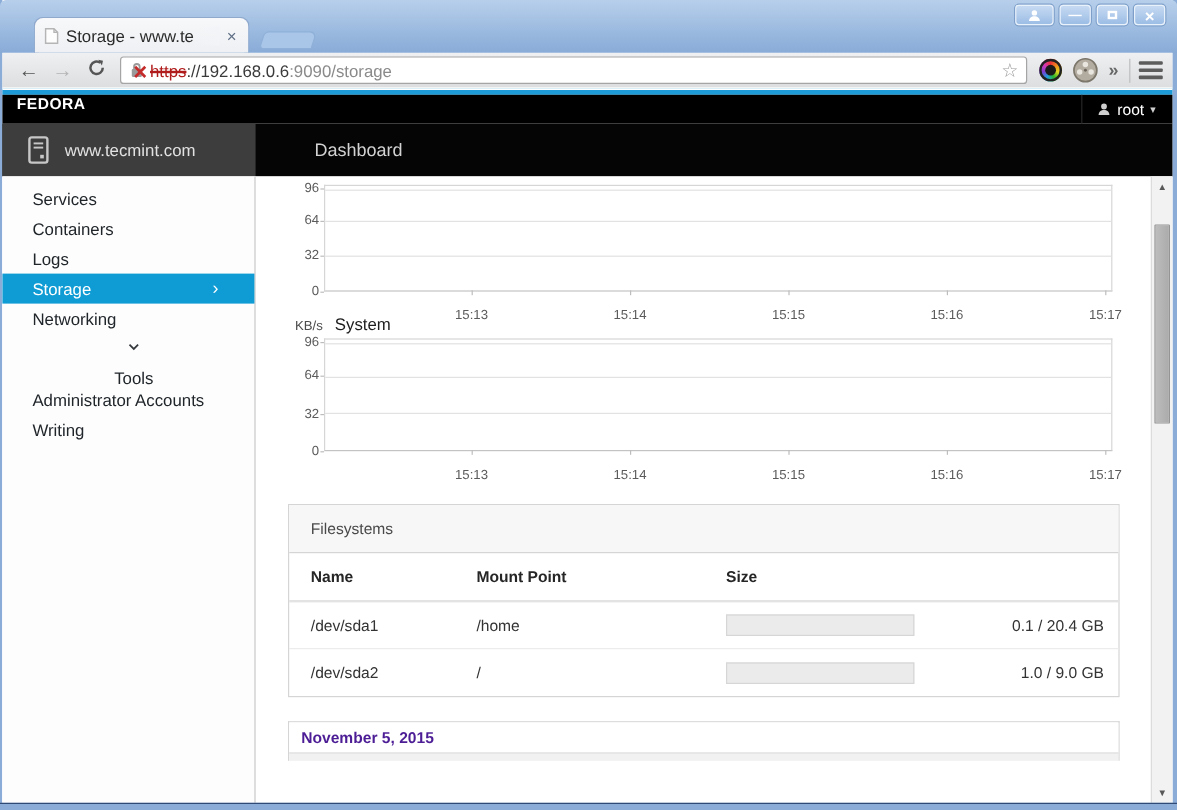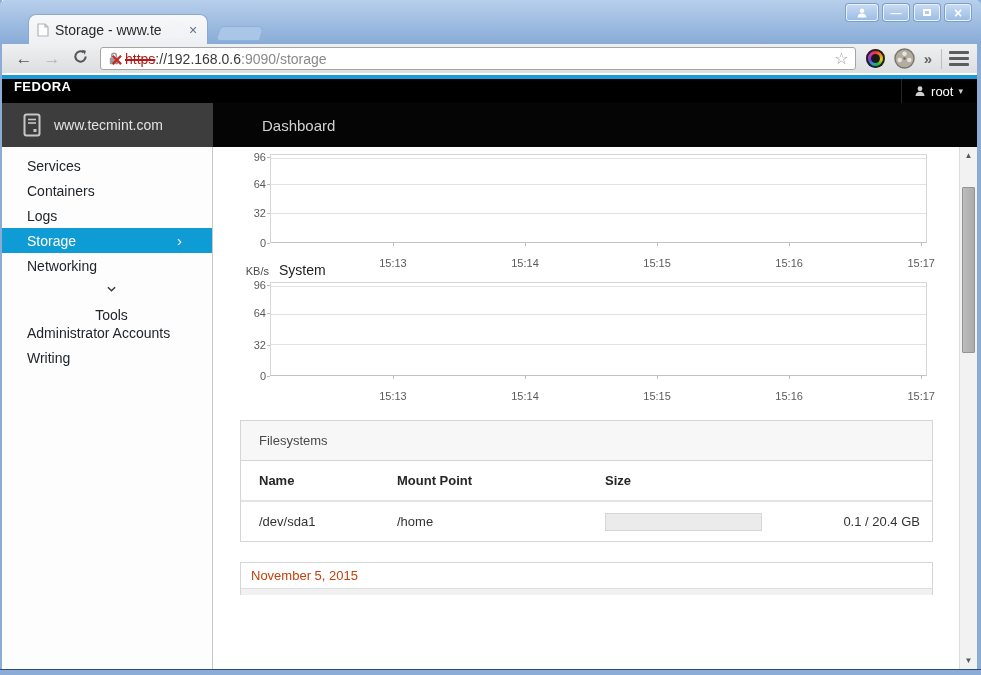--- a/index.html
+++ b/index.html
@@ -111,21 +111,21 @@
   .col-size { flex:1; display:flex; align-items:center; }
   .pbar { width:157px; height:18px; background:#ebebeb; border:1px solid #d6d6d6; }
   .pfill { height:100%; background:#00a3dc; }
   .usage { margin-left:auto; color:#333; }
 
   
   .logs-panel { width:693px; margin-top:20px; border:1px solid #d5d5d5; border-bottom:none; }
   .logs-head { height:30px; background:#2d2d2d; color:#f5f5f5; font-size:13px;
                display:flex; align-items:center; padding-left:10px; }
   .logs-date { height:25px; display:flex; align-items:center; padding-left:10px;
-               font-size:13px; font-weight:normal; color:#c2410c; background:#fff; }
+               font-size:13px; font-weight:bold; color:#4c1d95; background:#fff; }
   .logs-partial { height:7px; background:#f1f1f1; border-top:1px solid #dedede; }
 
   
   .scrollbar { width:18px; flex:none; background:#f2f2f2; border-left:1px solid #dcdcdc;
                position:relative; display:flex; flex-direction:column; align-items:center;
                justify-content:space-between; font-size:8px; color:#585858; padding:4px 0; }
   .sb-thumb { position:absolute; left:2px; right:2px; top:40px; height:166px;
               background:linear-gradient(90deg,#bdbdbd,#ababab); border:1px solid #949494; border-radius:1px; }
 
   svg { overflow:visible; }
@@ -335,20 +335,28 @@
           <span class="col-size">Size</span>
         </div>
         <div class="fs-row">
           <span class="col-name">/dev/sda1</span>
           <span class="col-mount">/home</span>
           <span class="col-size">
             <span class="pbar"><span class="pfill" style="width: 0.6%;"></span></span>
             <span class="usage">0.1 / 20.4 GB</span>
           </span>
         </div>
+        <div class="fs-row">
+          <span class="col-name">/dev/sda2</span>
+          <span class="col-mount">/</span>
+          <span class="col-size">
+            <span class="pbar"><span class="pfill" style="width: 11%;"></span></span>
+            <span class="usage">1.0 / 9.0 GB</span>
+          </span>
+        </div>
       </div>
 
       <div class="logs-panel">
         <div class="logs-date">November 5, 2015</div>
         <div class="logs-partial"></div>
       </div>
 
     </div>
 
     <div class="scrollbar">

